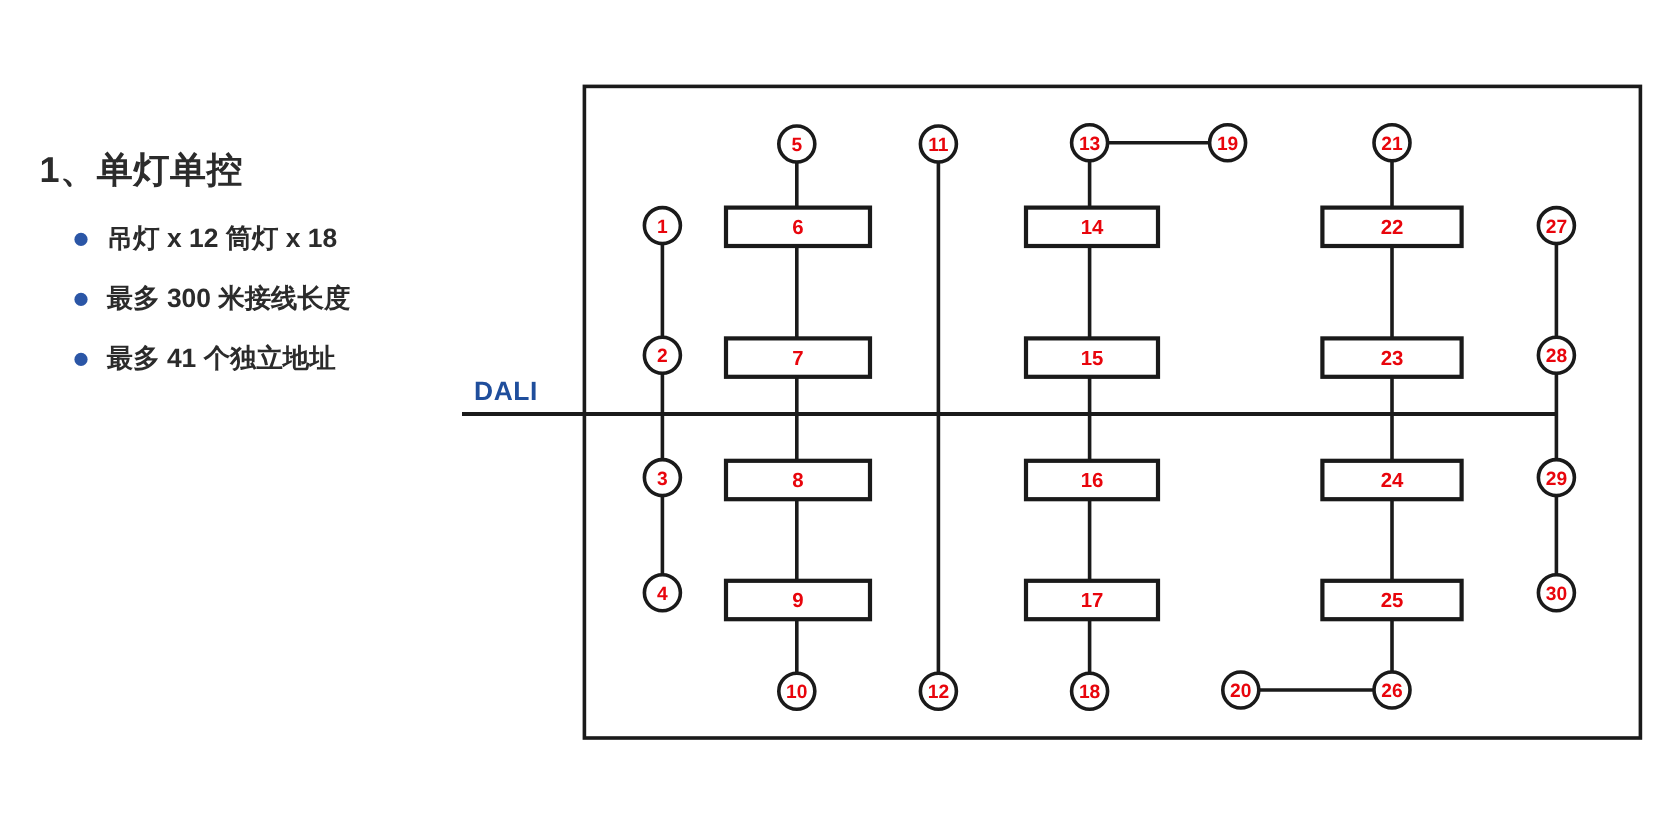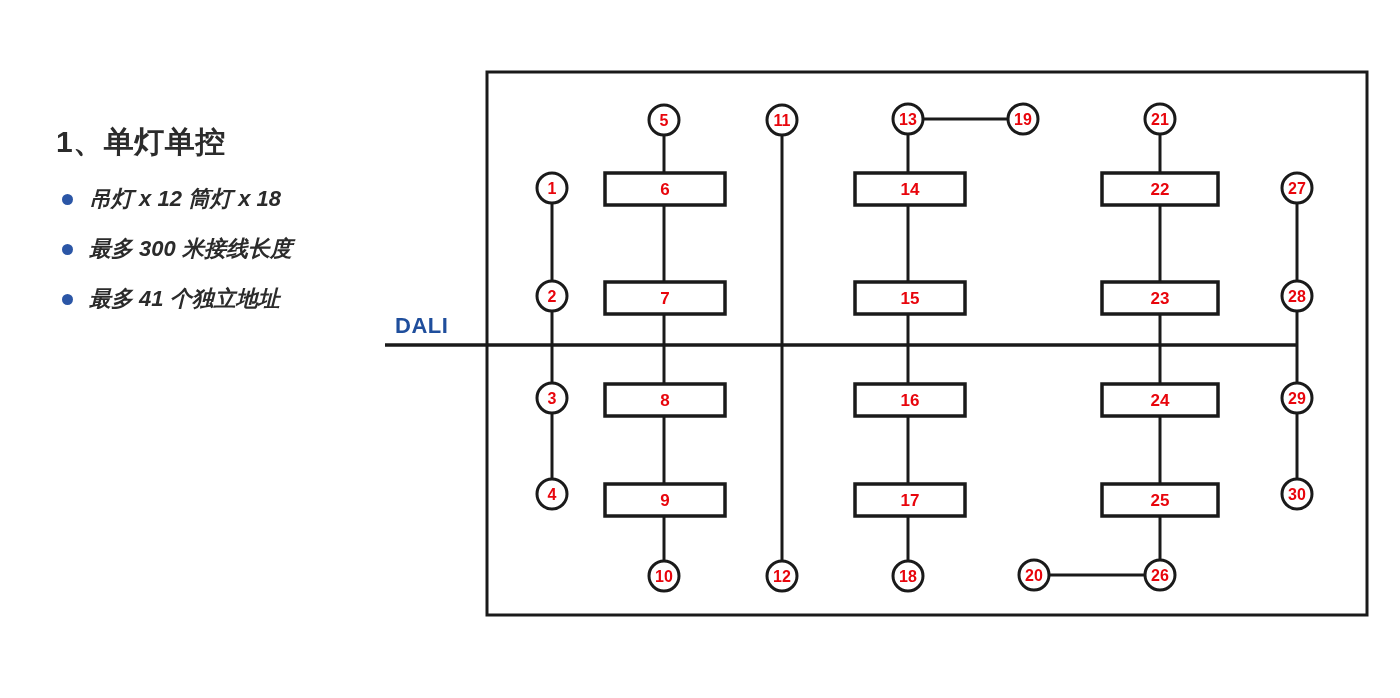--- a/index.html
+++ b/index.html
@@ -8,25 +8,25 @@
     background:#ffffff;
     font-family:"Liberation Sans","DejaVu Sans",sans-serif;
     overflow:hidden;
     position:relative;
   }
   #root{position:absolute;inset:0;}
 
   
   .left-panel{position:absolute;left:0;top:0;width:420px;height:698px;}
   .heading{
-    position:absolute;left:56px;top:122px;
+    position:absolute;left:33px;top:122px;
     font-size:30px;font-weight:700;color:#2b2b2b;
     letter-spacing:.5px;white-space:nowrap;
   }
-  .bullet-row{position:absolute;left:62px;height:34px;display:flex;align-items:center;white-space:nowrap;font-style:italic;}
+  .bullet-row{position:absolute;left:62px;height:34px;display:flex;align-items:center;white-space:nowrap;}
   .bullet-row.b0{top:182px;}
   .bullet-row.b1{top:232px;align-items:center;}
   .bullet-row.b2{top:282px;}
   .bullet-dot{
     width:11px;height:11px;border-radius:50%;
     background:#2b56a6;display:inline-block;margin-right:16px;flex:0 0 auto;
   }
   .bullet-text{font-size:22px;font-weight:600;color:#2b2b2b;}
 
   

